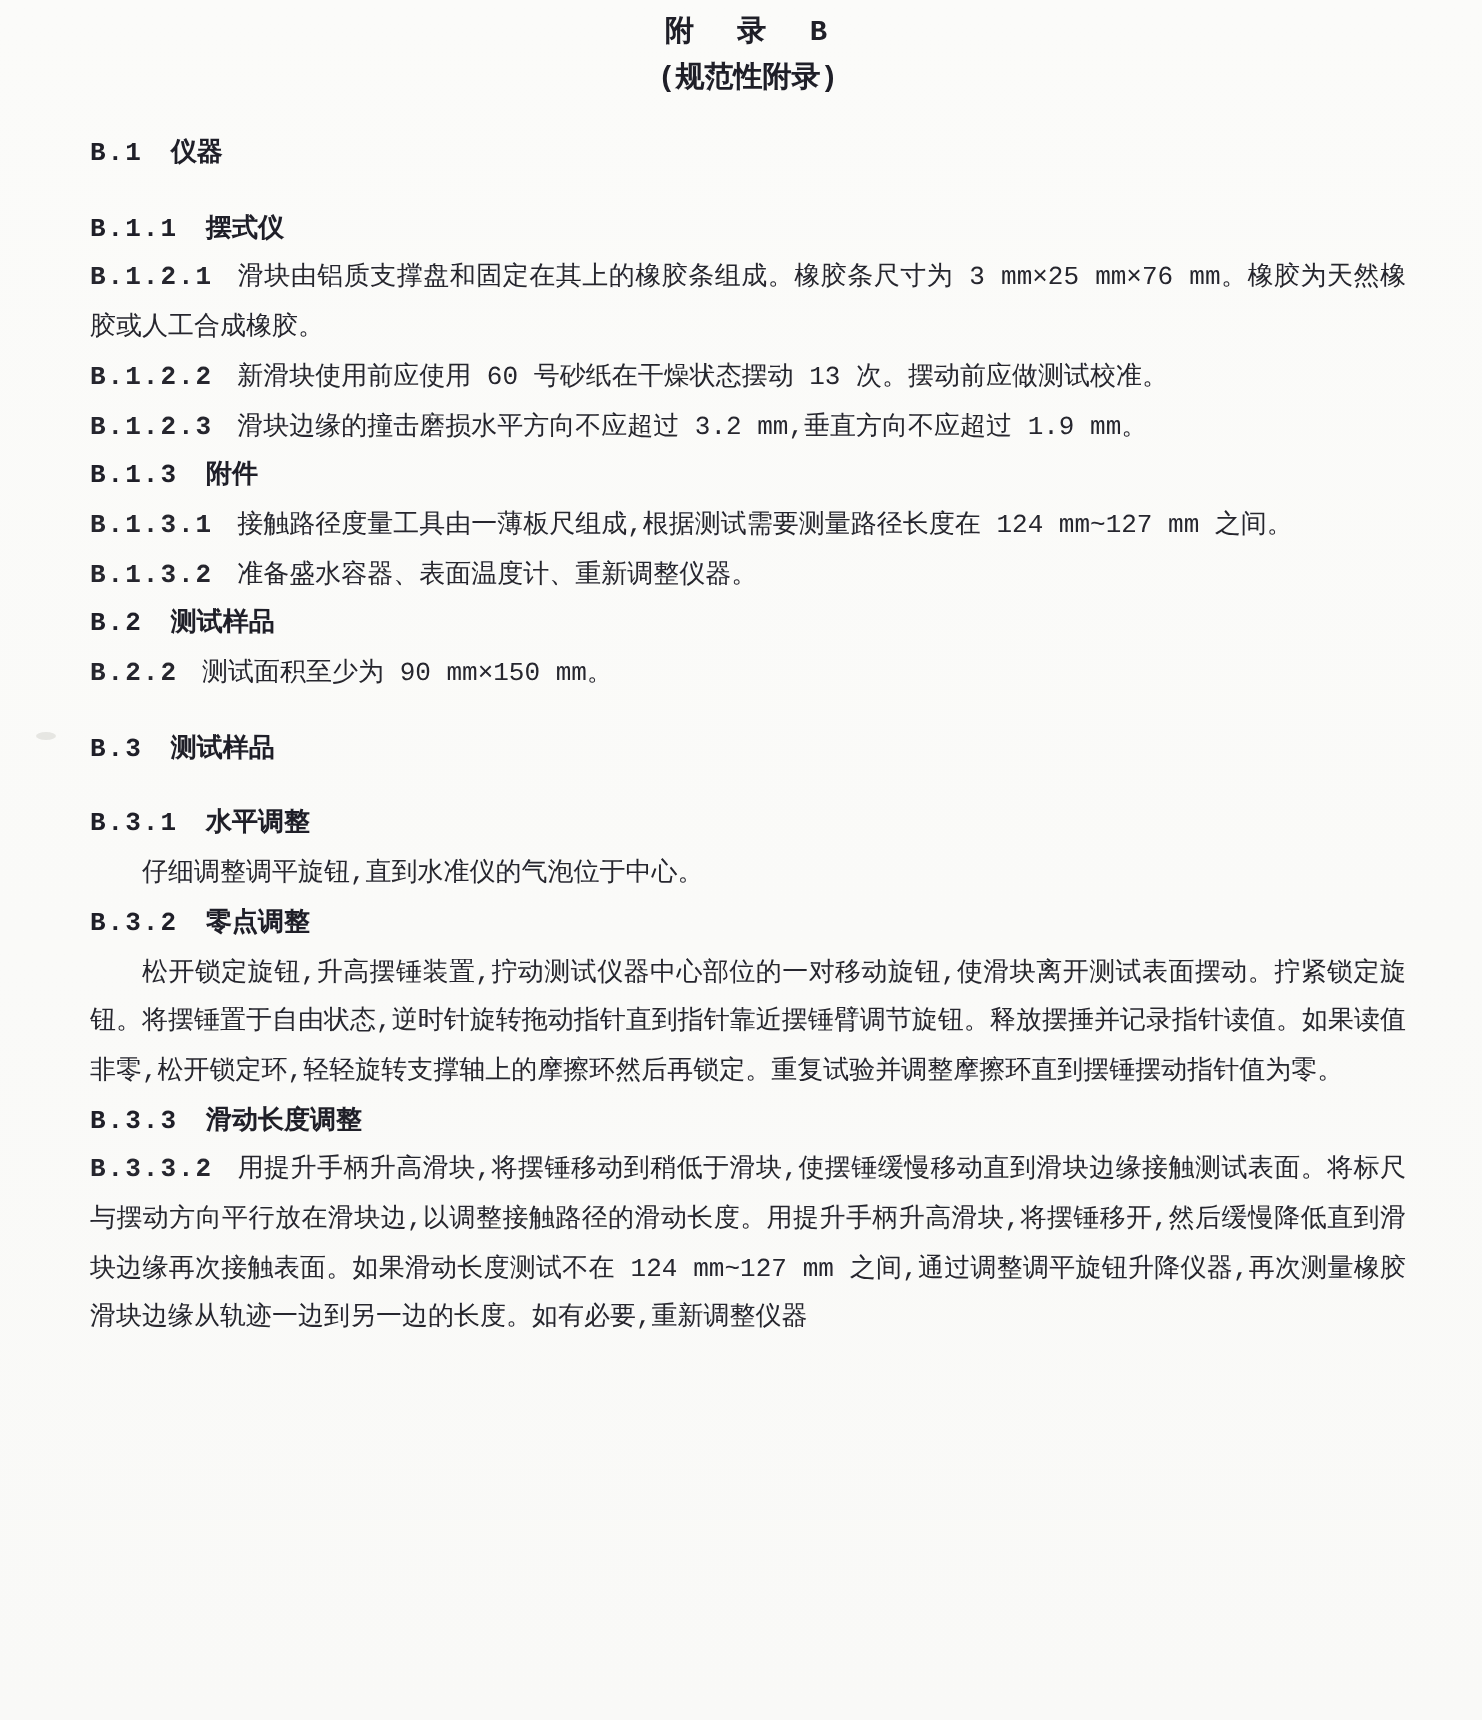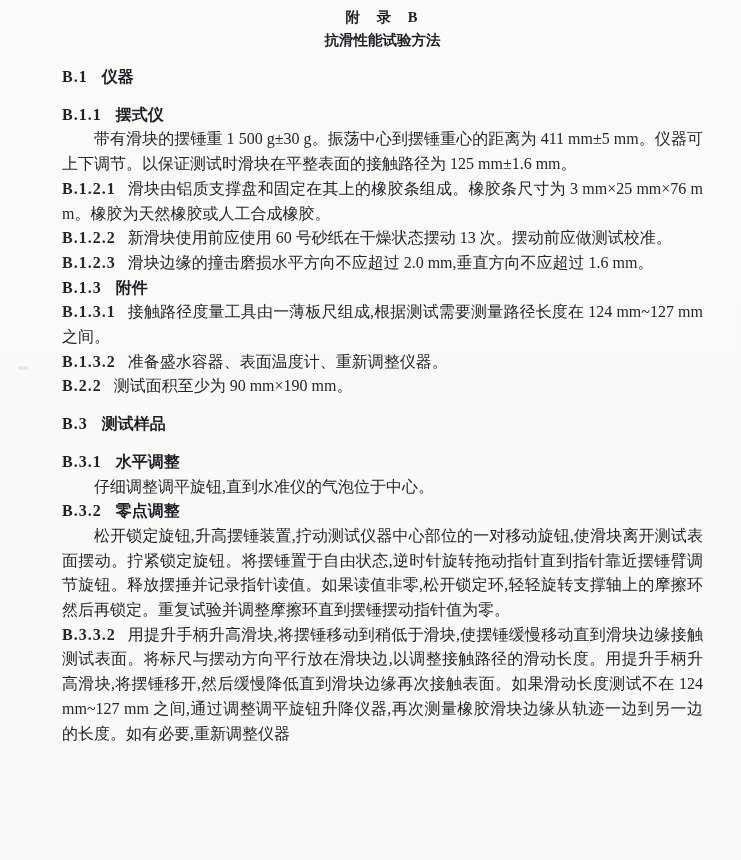--- a/index.html
+++ b/index.html
@@ -8,35 +8,35 @@
     background: #f6f6f4;
   }
   .page {
     position: relative;
     width: 741px;
     height: 860px;
     margin: 0 auto;
     background: linear-gradient(180deg, #fbfbf9 0%, #fafaf8 55%, #f9f9f7 100%);
     overflow: hidden;
     box-sizing: border-box;
-    padding: 6px 38px 0 62px;
-    font-family: Liberation Serif, serif;
+    padding: 6px 38px 0 45px;
+    font-family: Liberation Mono, monospace;
     color: #26262e;
   }
   .title-block {
     text-align: center;
     font-weight: bold;
     font-size: 14.5px;
     line-height: 23px;
     color: #1f1f28;
   }
   .title-line-1 { word-spacing: 9px; letter-spacing: 2px; }
   p.block {
     margin: 0;
-    font-size: 16px;
+    font-size: 13px;
     line-height: 24.7px;
     text-align: justify;
     word-break: break-all;
   }
   .gap-top { margin-top: 13px !important; }
   .num {
     font-weight: bold;
     letter-spacing: 1px;
     padding-right: 12px;
     white-space: nowrap;
@@ -57,52 +57,53 @@
   }
 </style>
 </head>
 <body>
 
 <div class="page">
   <div class="smudge"></div>
 
   <div class="title-block">
     <div class="title-line-1">附 录 B</div>
-    <div class="title-line-3">抗滑性能试验方法</div>
+    <div class="title-line-2">(规范性附录)</div>
   </div>
 
   <p class="block h1 gap-top"><span class="num">B.1</span><span>仪器</span></p>
 
   <p class="block h2 gap-top"><span class="num">B.1.1</span><span>摆式仪</span></p>
 
-  <p class="block para">带有滑块的摆锤重 1 500 g±30 g。振荡中心到摆锤重心的距离为 411 mm±5 mm。仪器可上下调节。以保证测试时滑块在平整表面的接触路径为 125 mm±1.6 mm。</p>
 
 
   <p class="block clause"><span class="num">B.1.2.1</span><span>滑块由铝质支撑盘和固定在其上的橡胶条组成。橡胶条尺寸为 3 mm×25 mm×76 mm。橡胶为天然橡胶或人工合成橡胶。</span></p>
 
   <p class="block clause"><span class="num">B.1.2.2</span><span>新滑块使用前应使用 60 号砂纸在干燥状态摆动 13 次。摆动前应做测试校准。</span></p>
 
-  <p class="block clause"><span class="num">B.1.2.3</span><span>滑块边缘的撞击磨损水平方向不应超过 2.0 mm,垂直方向不应超过 1.6 mm。</span></p>
+  <p class="block clause"><span class="num">B.1.2.3</span><span>滑块边缘的撞击磨损水平方向不应超过 3.2 mm,垂直方向不应超过 1.9 mm。</span></p>
 
   <p class="block h2"><span class="num">B.1.3</span><span>附件</span></p>
 
   <p class="block clause"><span class="num">B.1.3.1</span><span>接触路径度量工具由一薄板尺组成,根据测试需要测量路径长度在 124 mm~127 mm 之间。</span></p>
 
   <p class="block clause"><span class="num">B.1.3.2</span><span>准备盛水容器、表面温度计、重新调整仪器。</span></p>
 
+  <p class="block h1"><span class="num">B.2</span><span>测试样品</span></p>
 
 
-  <p class="block clause"><span class="num">B.2.2</span><span>测试面积至少为 90 mm×190 mm。</span></p>
+  <p class="block clause"><span class="num">B.2.2</span><span>测试面积至少为 90 mm×150 mm。</span></p>
 
   <p class="block h1 gap-top"><span class="num">B.3</span><span>测试样品</span></p>
 
   <p class="block h2 gap-top"><span class="num">B.3.1</span><span>水平调整</span></p>
 
   <p class="block para">仔细调整调平旋钮,直到水准仪的气泡位于中心。</p>
 
   <p class="block h2"><span class="num">B.3.2</span><span>零点调整</span></p>
 
   <p class="block para">松开锁定旋钮,升高摆锤装置,拧动测试仪器中心部位的一对移动旋钮,使滑块离开测试表面摆动。拧紧锁定旋钮。将摆锤置于自由状态,逆时针旋转拖动指针直到指针靠近摆锤臂调节旋钮。释放摆捶并记录指针读值。如果读值非零,松开锁定环,轻轻旋转支撑轴上的摩擦环然后再锁定。重复试验并调整摩擦环直到摆锤摆动指针值为零。</p>
 
+  <p class="block h2"><span class="num">B.3.3</span><span>滑动长度调整</span></p>
 
 
   <p class="block clause"><span class="num">B.3.3.2</span><span>用提升手柄升高滑块,将摆锤移动到稍低于滑块,使摆锤缓慢移动直到滑块边缘接触测试表面。将标尺与摆动方向平行放在滑块边,以调整接触路径的滑动长度。用提升手柄升高滑块,将摆锤移开,然后缓慢降低直到滑块边缘再次接触表面。如果滑动长度测试不在 124 mm~127 mm 之间,通过调整调平旋钮升降仪器,再次测量橡胶滑块边缘从轨迹一边到另一边的长度。如有必要,重新调整仪器</span></p>
 </div>
 
 </body></html>

